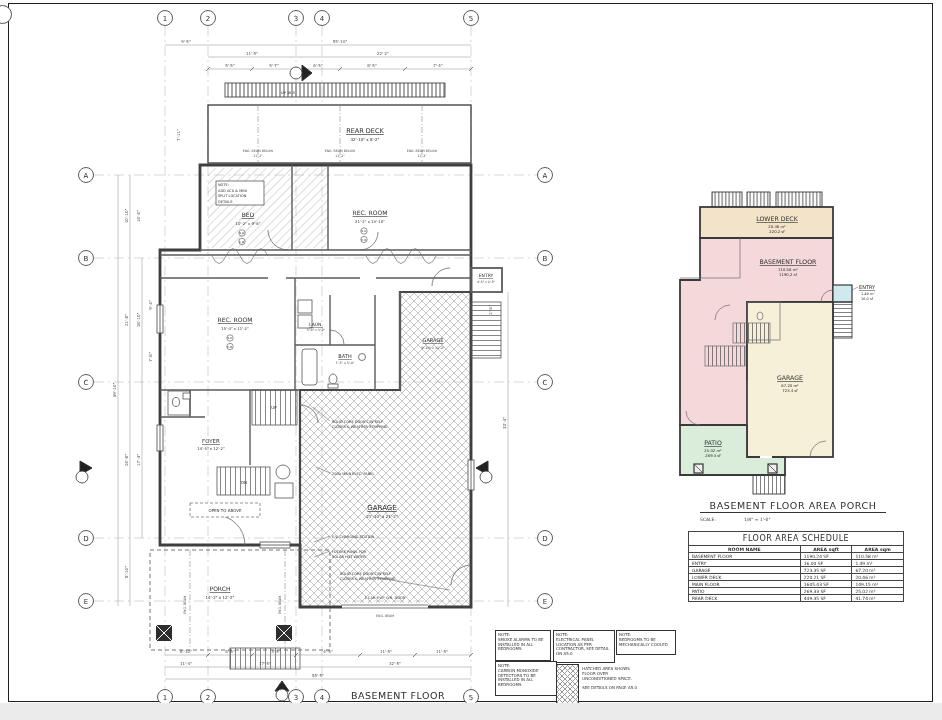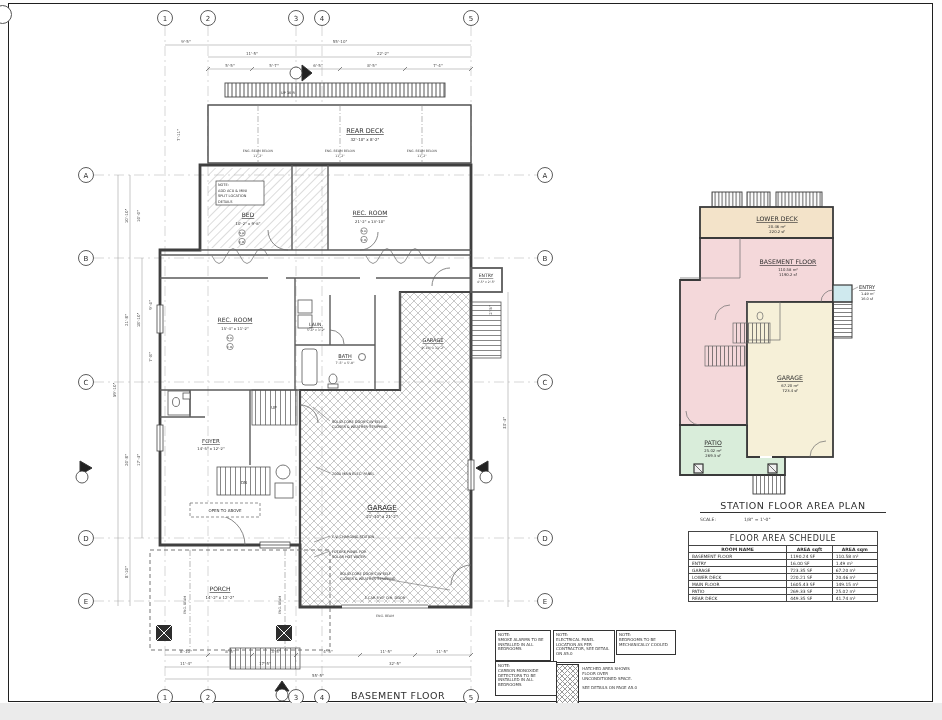--- a/index.html
+++ b/index.html
@@ -18,21 +18,21 @@
   .t38{font-size:3.8px;} .t4{font-size:4px;} .t45{font-size:4.5px;} .t5{font-size:5px;}
   .t55{font-size:5.5px;} .t6{font-size:6px;} .t62{font-size:6.2px;} .t65{font-size:6.5px;}
   .t7{font-size:7px;}
   .dimtxt{fill:#4a4a4a;}
   .main-title{position:absolute;left:338px;top:690px;width:120px;text-align:center;
         font-size:9.5px;letter-spacing:0.5px;border-bottom:1.2px solid #333;padding-bottom:1px;}
   .area-title{position:absolute;left:700px;top:500px;width:186px;text-align:center;
         font-size:9.5px;letter-spacing:0.6px;border-bottom:1.2px solid #333;padding-bottom:1px;}
   .scale-row{position:absolute;left:700px;top:517px;width:186px;font-size:4.5px;
         display:flex;gap:28px;color:#444;}
-  table.schedule{position:absolute;left:688px;top:531px;width:190px;border-collapse:collapse;
+  table.schedule{position:absolute;left:688px;top:531px;width:216px;border-collapse:collapse;
         background:#fff;}
   table.schedule th,table.schedule td{border:0.8px solid #444;padding:0.5px 3px;}
   .sched-title{font-size:8px;text-align:center;letter-spacing:0.5px;font-weight:normal;height:12px;}
   .sched-head{font-size:4.6px;text-align:center;background:#fff;}
   .sched-cell{font-size:4.4px;}
   .sched-num{font-size:4.4px;text-align:left;}
   .notebox{position:absolute;border:1px solid #333;background:#fff;font-size:4px;
         line-height:1.2;padding:2px;color:#333;}
   .notebox .nt{display:block;}
   .legendbox{position:absolute;left:556px;top:664px;width:86px;height:42px;border:0px;display:flex;}
@@ -473,21 +473,21 @@
       <text class="mid t62 u" x="150" y="200">GARAGE</text>
       <text class="mid t38" x="150" y="207">67.20 m²</text>
       <text class="mid t38" x="150" y="212">723.4 sf</text>
 
       <text class="mid t62 u" x="73" y="265">PATIO</text>
       <text class="mid t38" x="73" y="272">25.02 m²</text>
       <text class="mid t38" x="73" y="277">269.3 sf</text>
     </g>
   </svg>
 
-  <div class="area-title">STATION FLOOR AREA PLAN</div>
+  <div class="area-title">BASEMENT FLOOR AREA PORCH</div>
   <div class="scale-row">
     <span>SCALE:</span>
     <span>1/8" = 1'-0"</span>
   </div>
   <div class="main-title">BASEMENT FLOOR PLAN</div>
 
   <table class="schedule">
     <tbody>
         <tr>
           <th class="sched-title" colspan="3">FLOOR AREA SCHEDULE</th>

